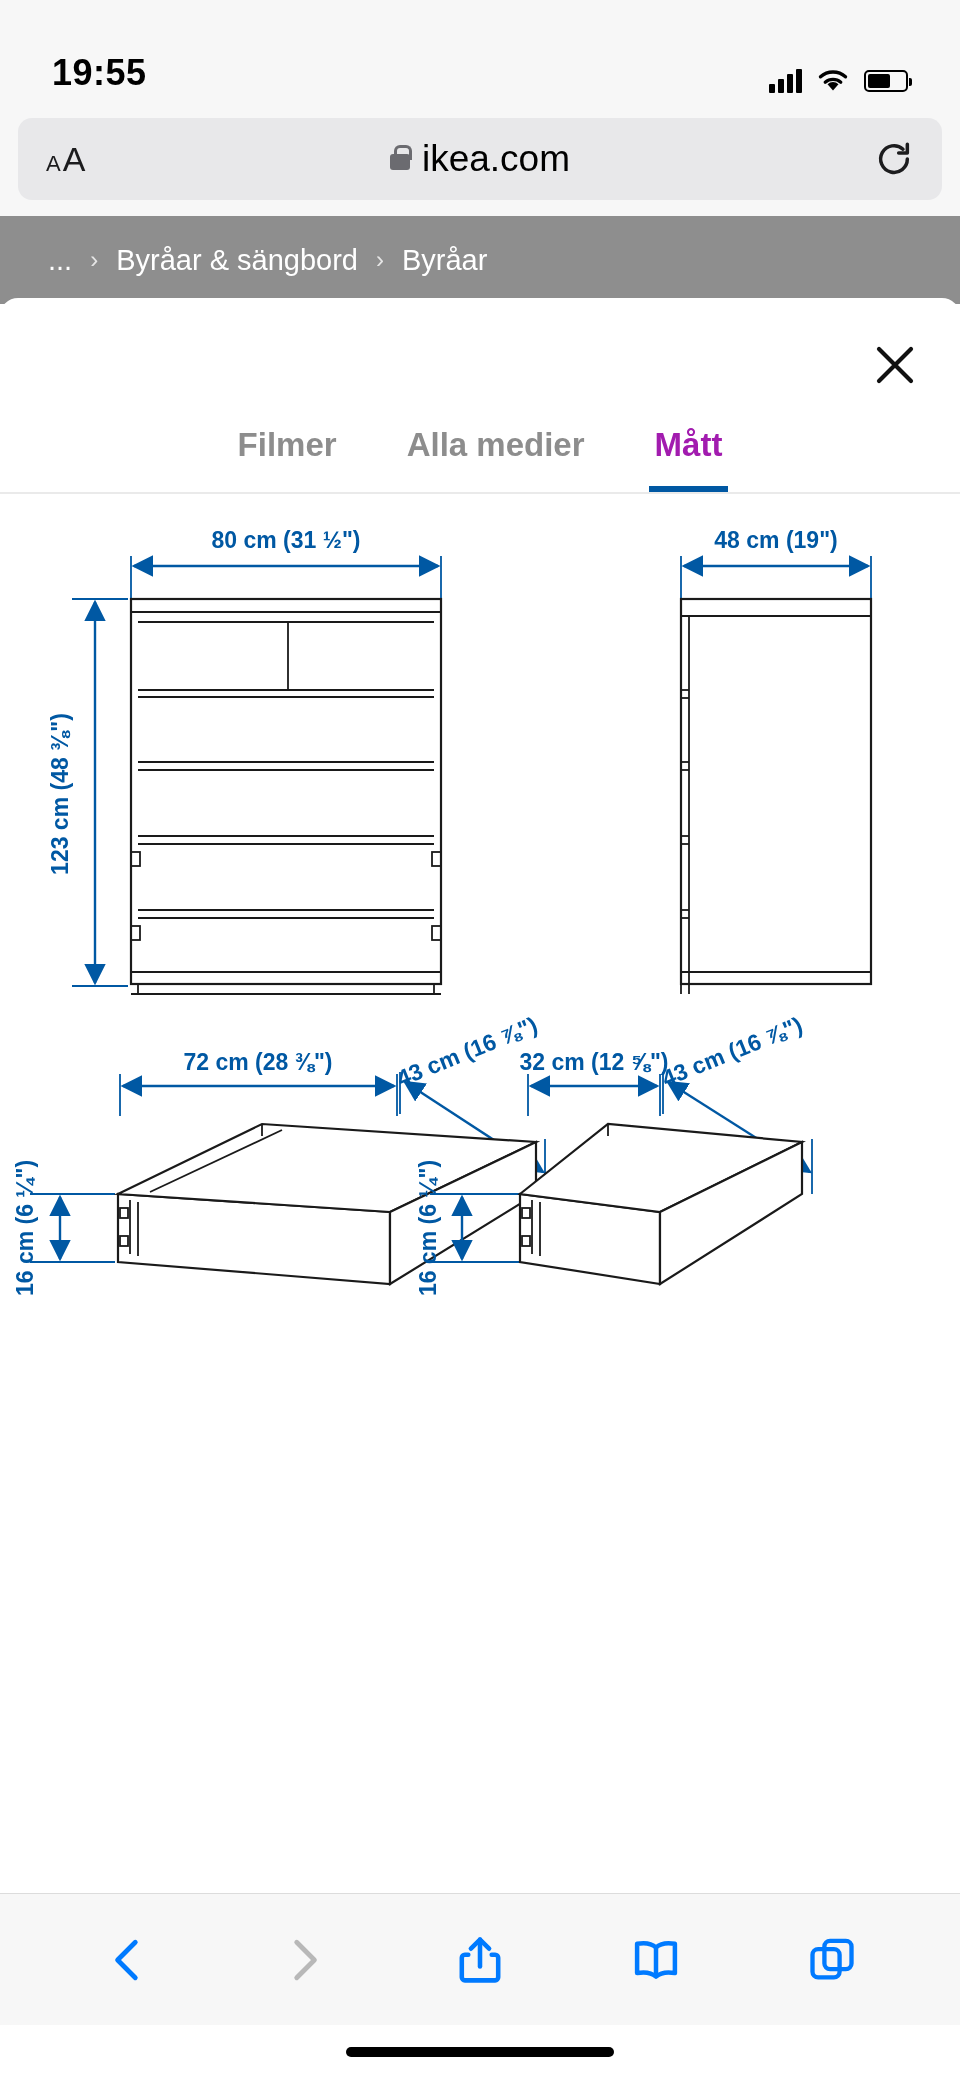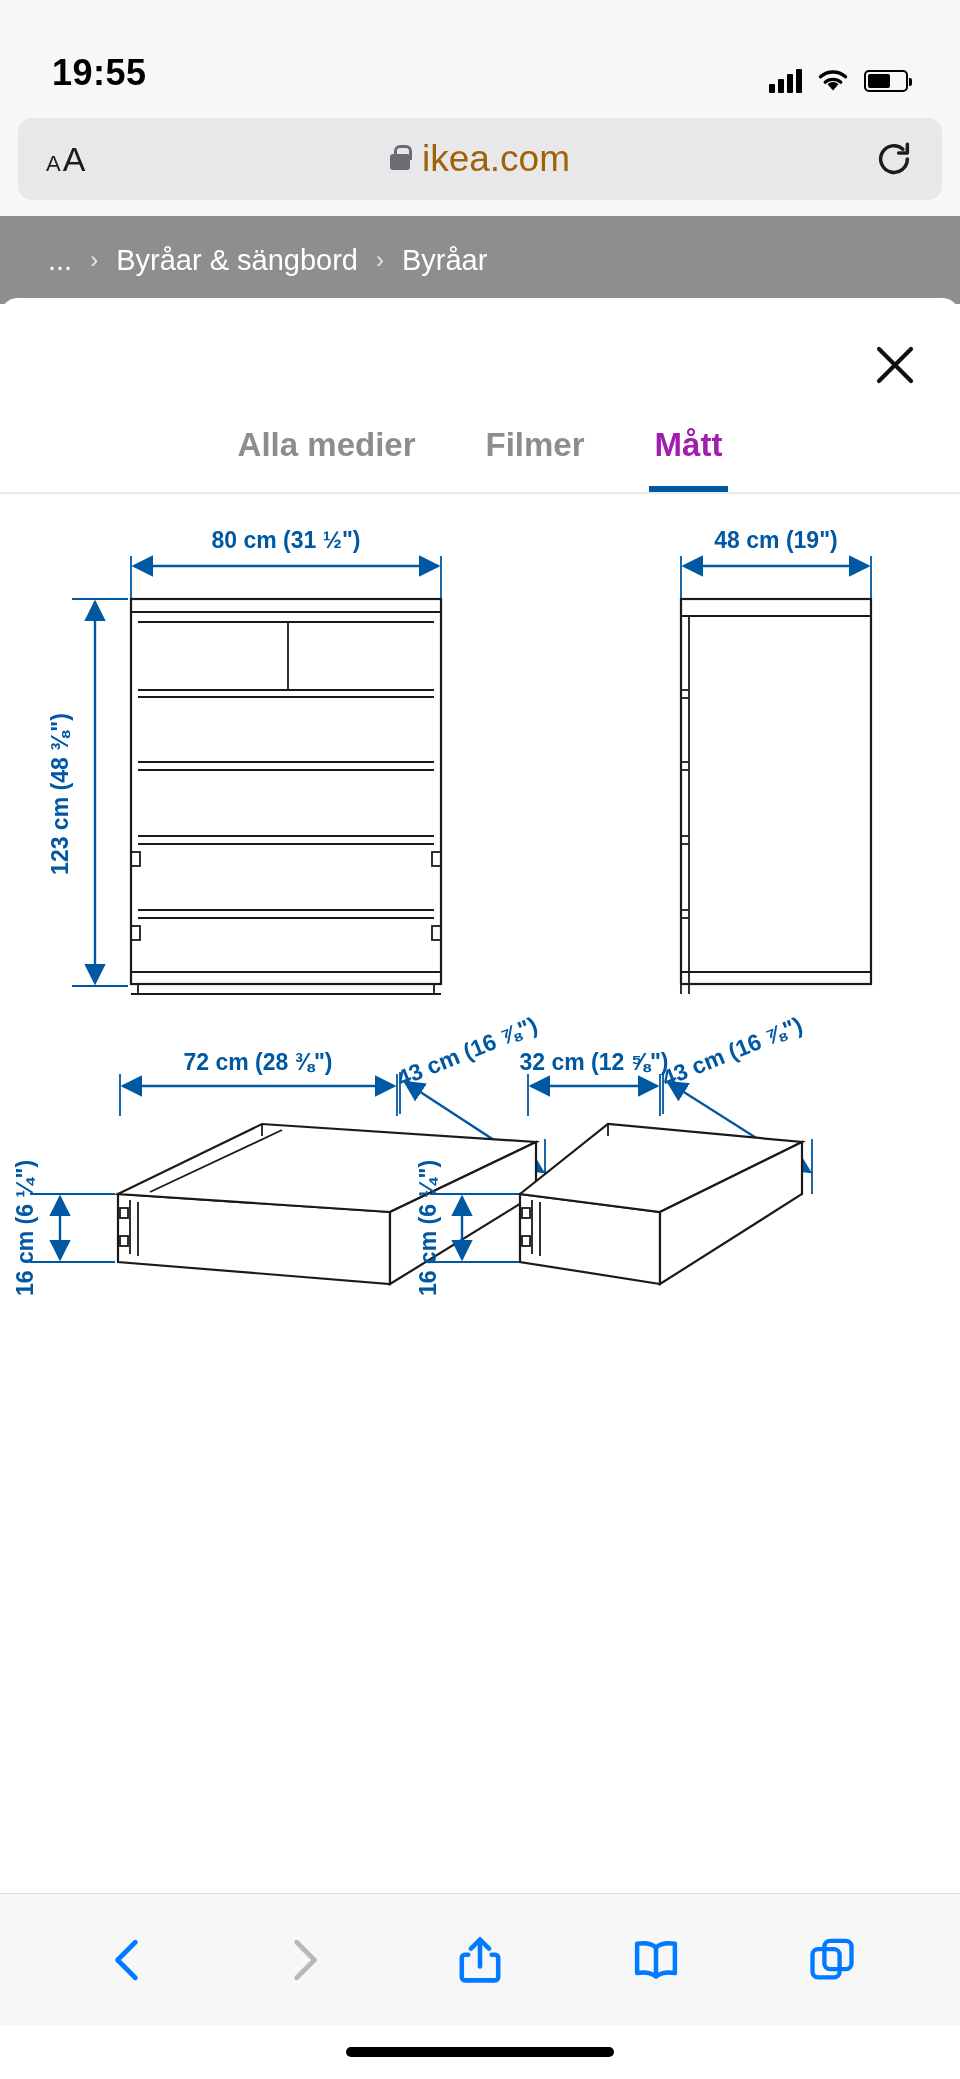--- a/index.html
+++ b/index.html
@@ -74,21 +74,21 @@
     position: relative;
   }
   .aa { color: #1c1c1e; display: flex; align-items: baseline; gap: 2px; }
   .aa .small { font-size: 22px; }
   .aa .big { font-size: 34px; }
   .url-center {
     position: absolute; left: 0; right: 0;
     display: flex; align-items: center; justify-content: center; gap: 12px;
     pointer-events: none;
   }
-  .url-text { font-size: 37px; color: #a16207; }
+  .url-text { font-size: 37px; color: #000000; }
   .lock {
     width: 20px; height: 16px; background: #6b6b70; border-radius: 3px;
     position: relative; margin-top: 6px;
   }
   .lock::before {
     content: ""; position: absolute; left: 4px; top: -9px;
     width: 12px; height: 12px; border: 3px solid #6b6b70;
     border-bottom: none; border-radius: 6px 6px 0 0;
   }
   .reload { width: 40px; height: 40px; color: #1c1c1e; }
@@ -222,22 +222,22 @@
 
   <div class="sheet">
 
     <div class="sheet-close">
       <svg width="48" height="48" viewBox="0 0 24 24">
         <path d="M4 4 L20 20 M20 4 L4 20" stroke="#111" stroke-width="2.1" stroke-linecap="round"></path>
       </svg>
     </div>
 
     <div class="tabs">
+      <div class="tab">Filmer</div>
       <div class="tab">Alla medier</div>
-      <div class="tab">Filmer</div>
       <div class="tab active">Mått</div>
     </div>
 
     <div class="drawings">
       <svg viewBox="0 0 960 1000" preserveAspectRatio="xMidYMin meet">
         <defs>
           <marker id="ar" markerWidth="9" markerHeight="9" refX="8" refY="4.5" orient="auto">
             <path d="M0,0 L9,4.5 L0,9 z" fill="#0058a3"></path>
           </marker>
           <marker id="arS" markerWidth="9" markerHeight="9" refX="1" refY="4.5" orient="auto">

